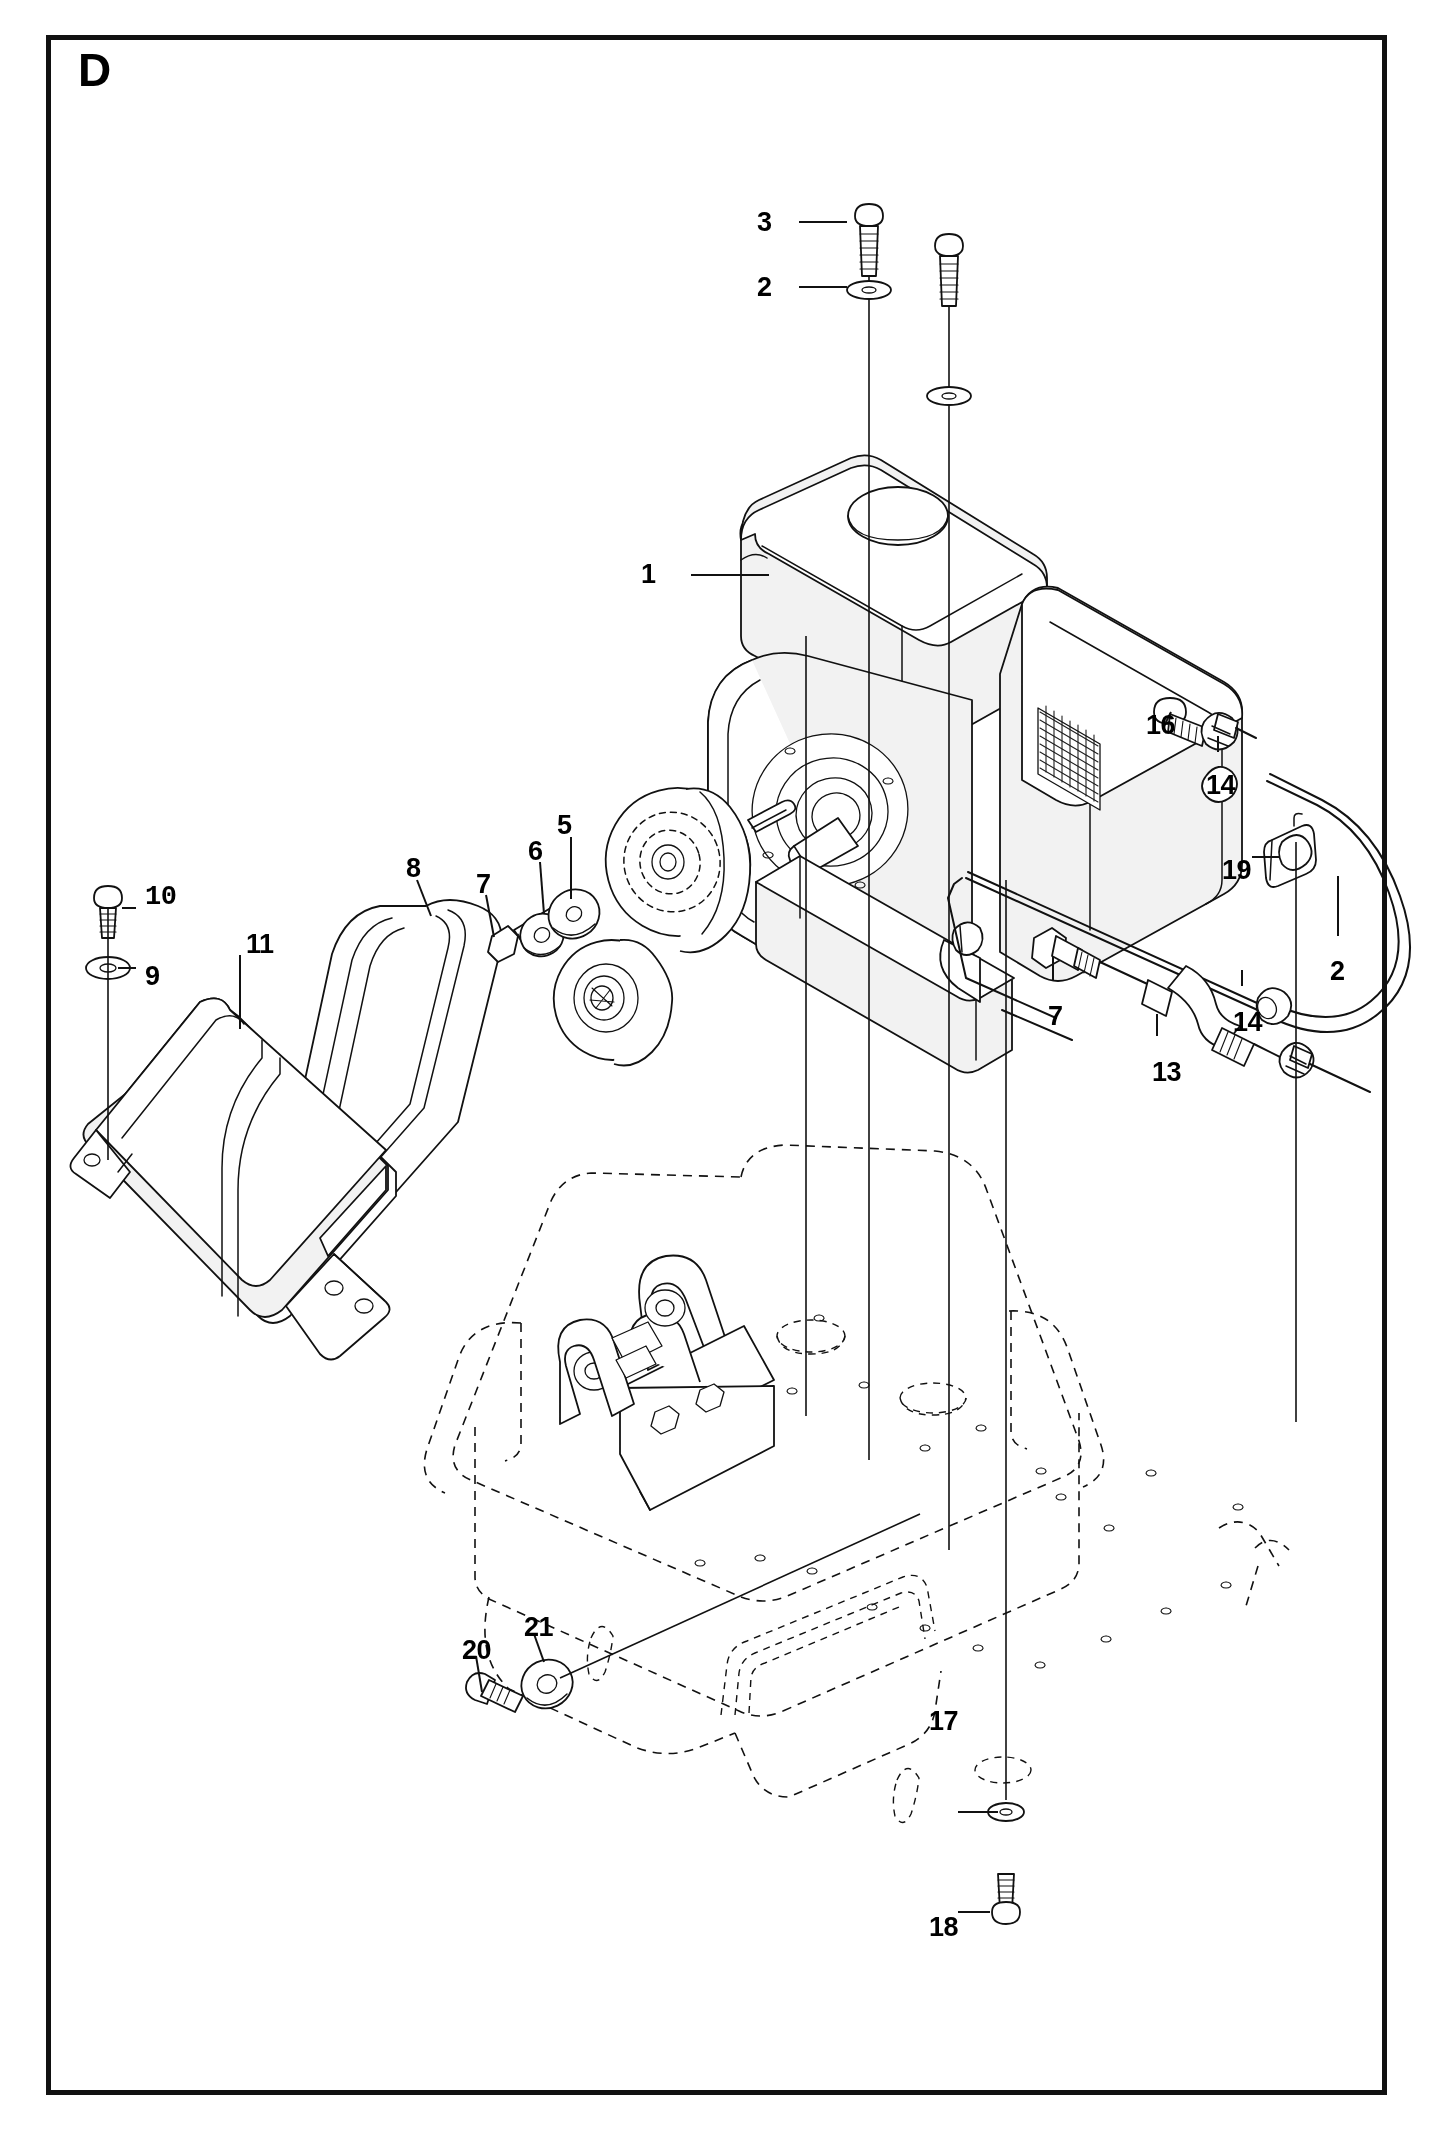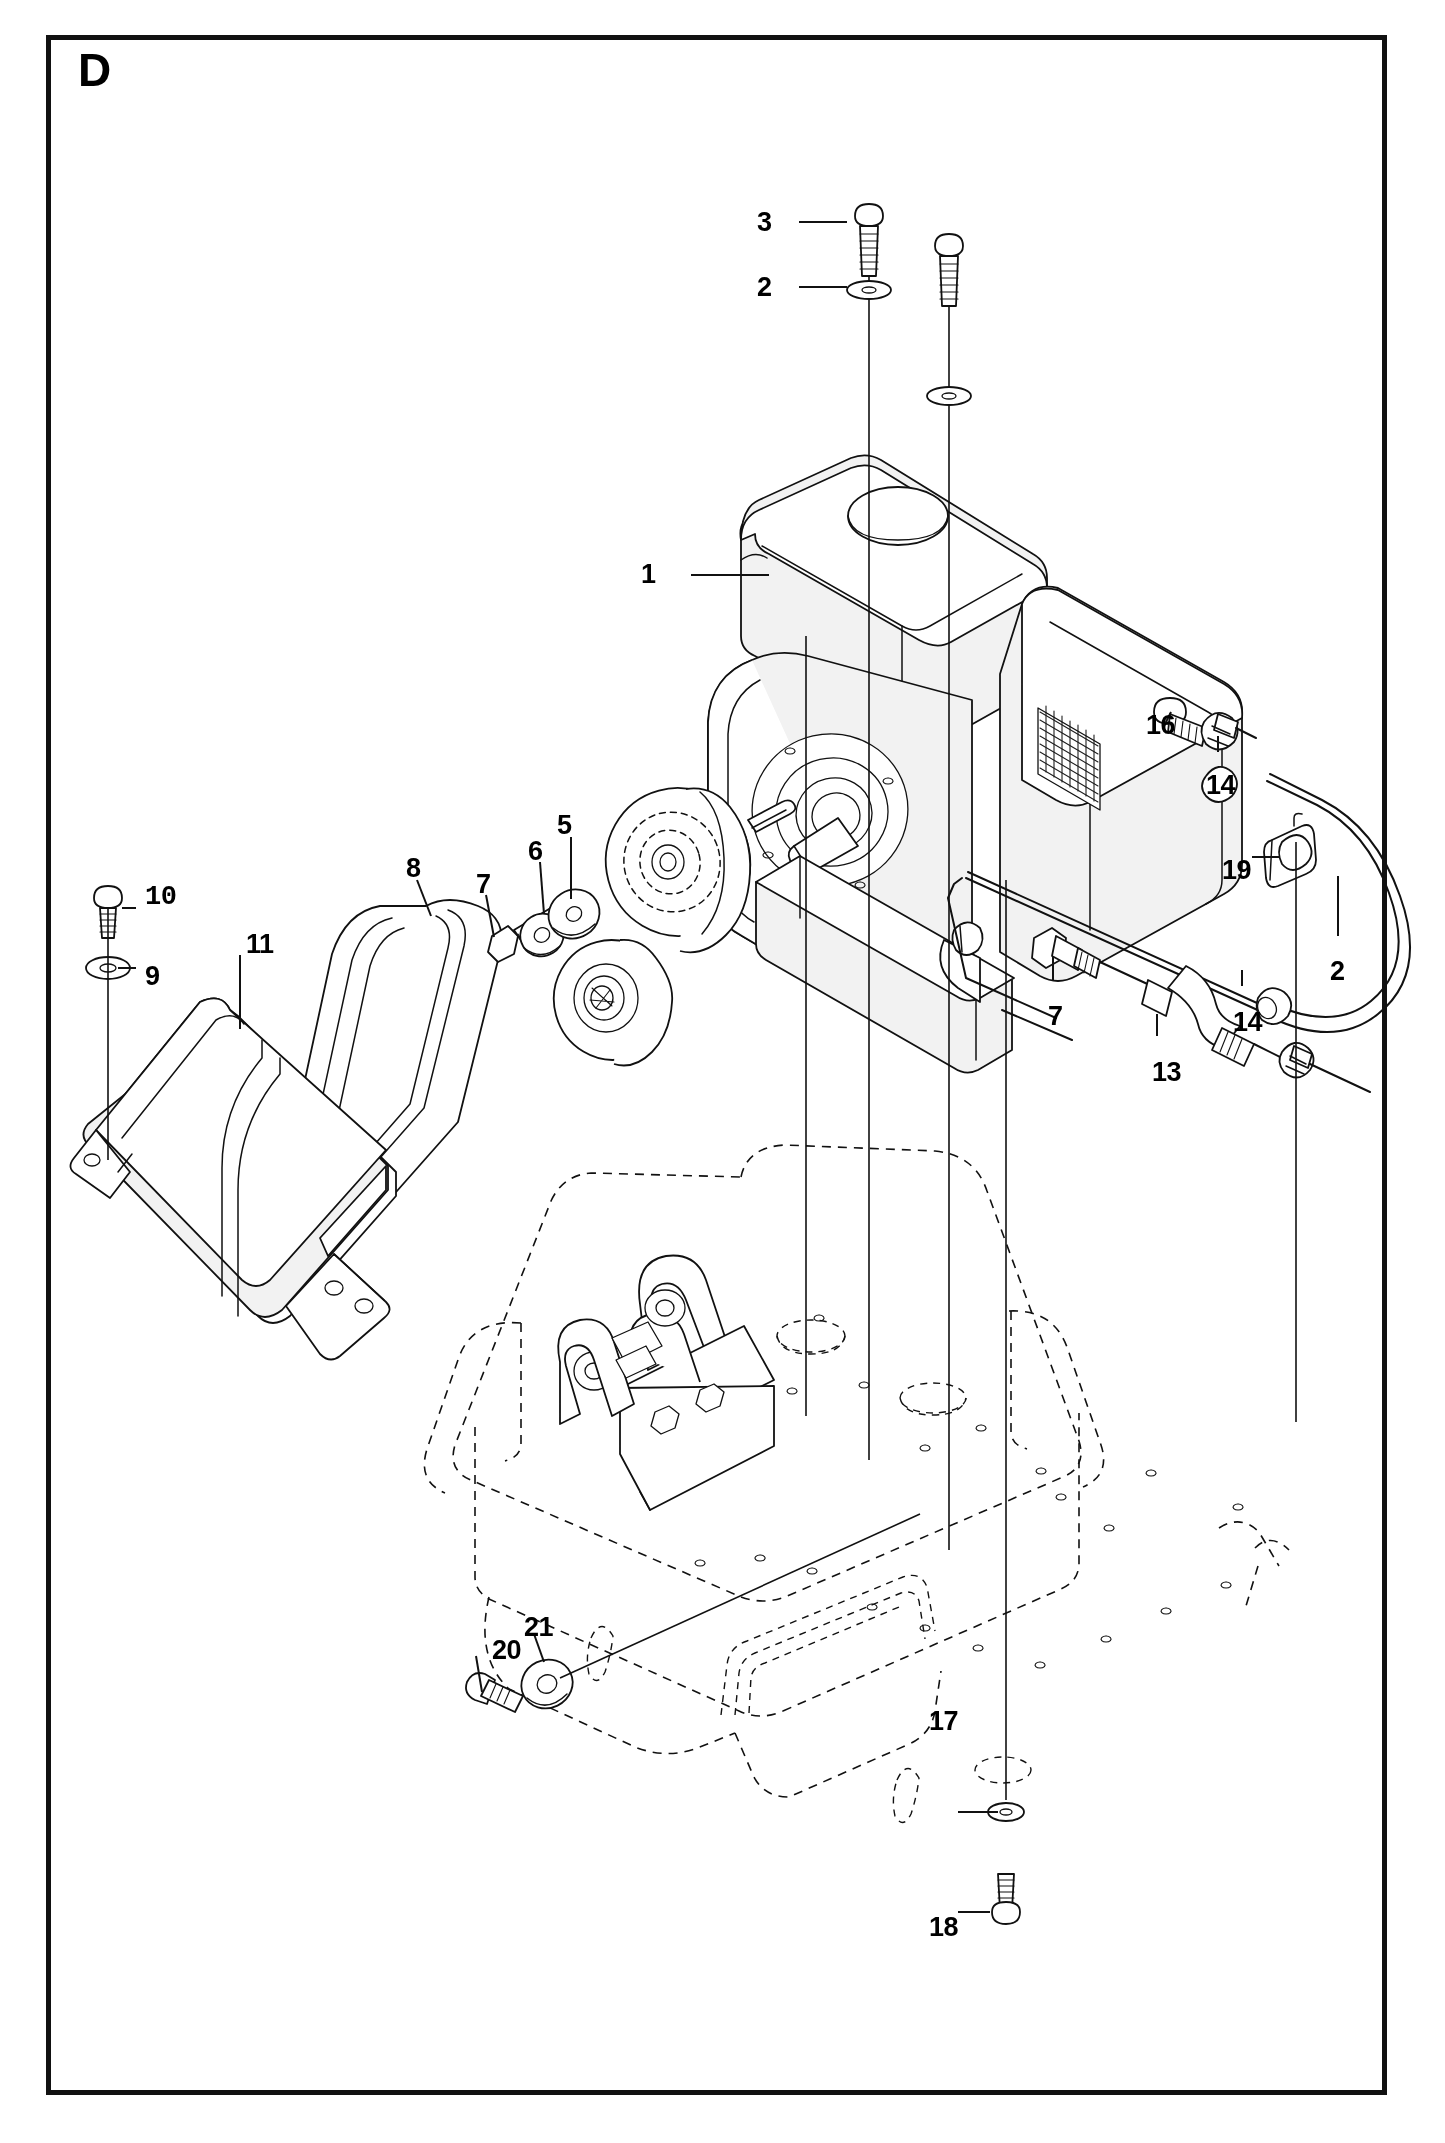--- a/index.html
+++ b/index.html
@@ -538,17 +538,17 @@
       <div class="callout" style="left: 232px; top: 931px; margin-left: 14px;">11</div>
       <div class="callout" style="left: 1048px; top: 1003px;">7</div>
       <div class="callout" style="left: 1152px; top: 1059px;">13</div>
       <div class="callout" style="left: 1206px; top: 772px;">14</div>
       <div class="callout" style="left: 1233px; top: 1009px;">14</div>
       <div class="callout" style="left: 1330px; top: 958px;">2</div>
       <div class="callout" style="left: 1146px; top: 712px;">16</div>
       <div class="callout" style="left: 929px; top: 1708px;">17</div>
       <div class="callout" style="left: 929px; top: 1914px;">18</div>
       <div class="callout" style="left: 1222px; top: 857px;">19</div>
-      <div class="callout" style="left: 492px; top: 1637px;">20</div>
+      <div class="callout" style="left: 462px; top: 1637px;">20</div>
       <div class="callout" style="left: 524px; top: 1614px;">21</div>
     </div>
 
 </div>
 
 </body></html>

